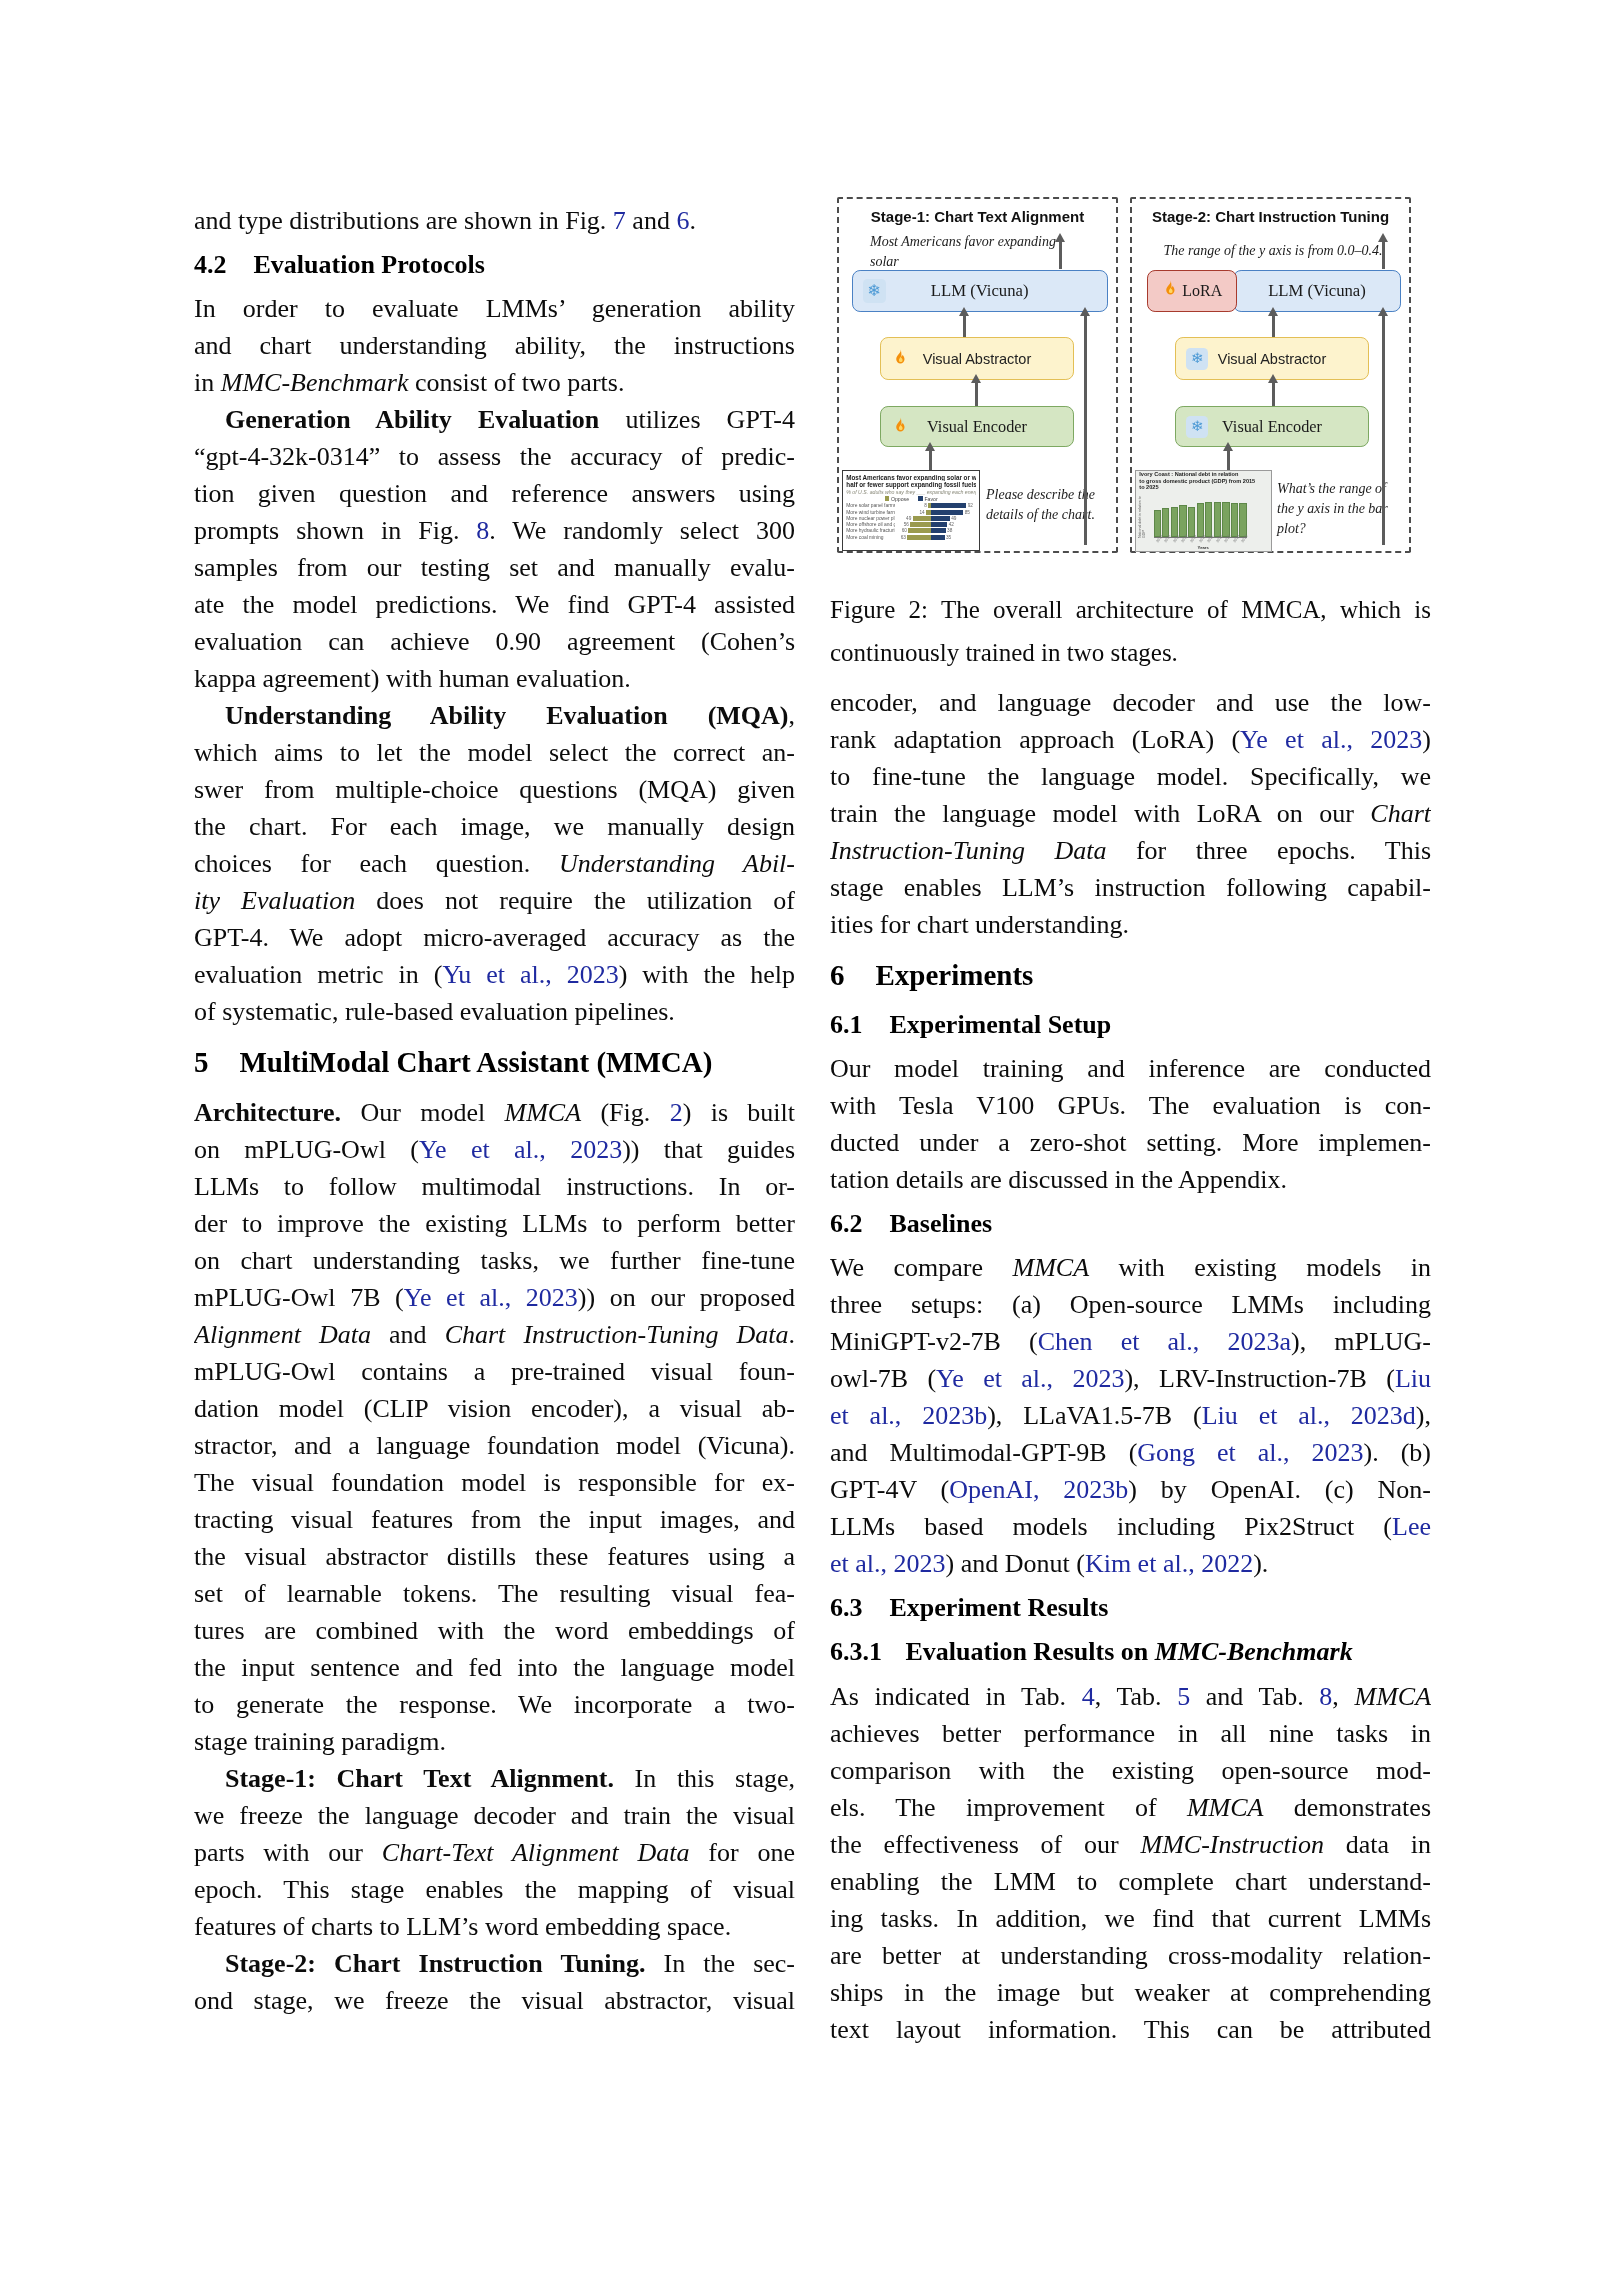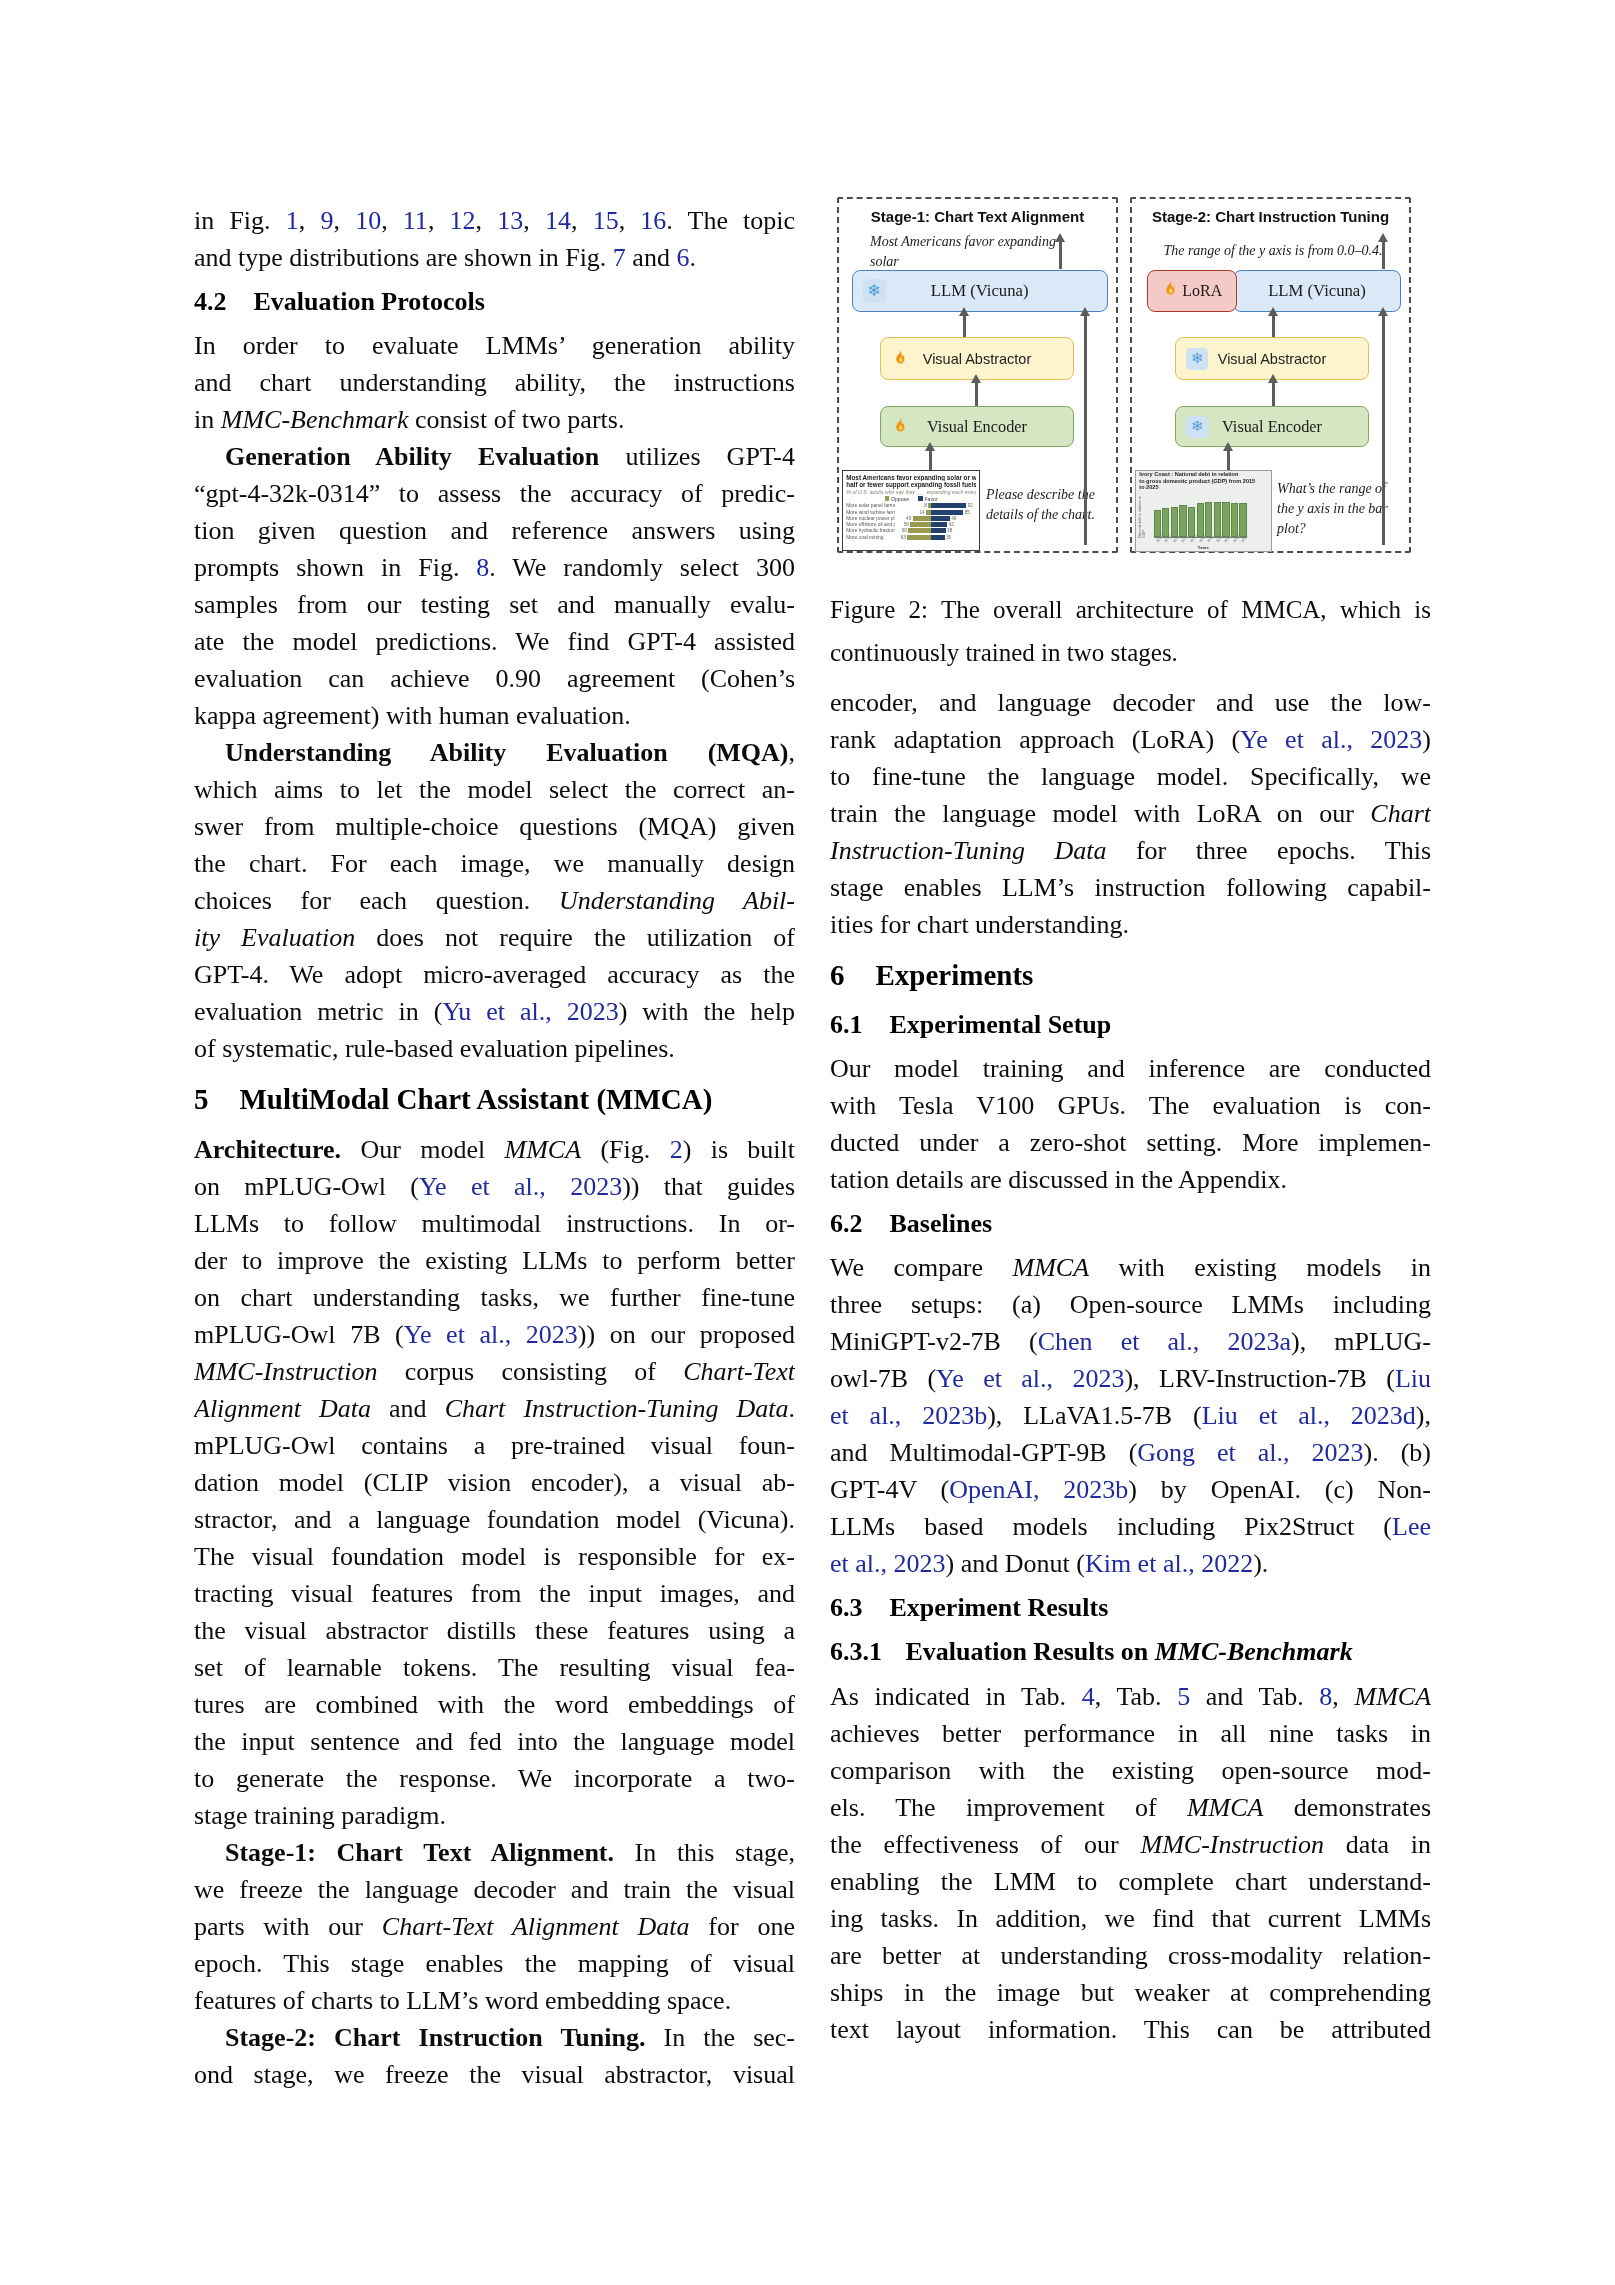--- a/index.html
+++ b/index.html
@@ -98,21 +98,20 @@
   .mc2-xlab{position:absolute;left:0;right:0;bottom:0.9px;text-align:center;font-weight:bold;
             font-size:4.2px;color:#333;}
 </style>
 </head>
 <body>
 
 <div class="page">
 
   <div id="col-left" class="col">
       <div>
-        <div class="ln">in Fig. <span class="lnk">1</span>, <span class="lnk">9</span>, <span class="lnk">10</span>, <span class="lnk">11</span>, <span class="lnk">12</span>, <span class="lnk">13</span>, <span class="lnk">14</span>, <span class="lnk">15</span>, <span class="lnk">16</span>. The topic</div>
         <div class="ln last">and type distributions are shown in Fig. <span class="lnk">7</span> and <span class="lnk">6</span>.</div>
       </div>
       <div class="hd subsec"><span class="hnum">4.2</span><span class="htitle">Evaluation Protocols</span></div>
       <div>
         <div class="ln">In order to evaluate LMMs’ generation ability</div>
         <div class="ln">and chart understanding ability, the instructions</div>
         <div class="ln last">in <i>MMC-Benchmark</i> consist of two parts.</div>
       </div>
       <div>
         <div class="ln first-indent"><b>Generation Ability Evaluation</b> utilizes GPT-4</div>
@@ -136,21 +135,20 @@
         <div class="ln last">of systematic, rule-based evaluation pipelines.</div>
       </div>
       <div class="hd sec"><span class="hnum">5</span><span class="htitle">MultiModal Chart Assistant (MMCA)</span></div>
       <div>
         <div class="ln"><b>Architecture.</b> Our model <i>MMCA</i> (Fig. <span class="lnk">2</span>) is built</div>
         <div class="ln">on mPLUG-Owl (<span class="lnk">Ye et al., 2023</span>)) that guides</div>
         <div class="ln">LLMs to follow multimodal instructions. In or-</div>
         <div class="ln">der to improve the existing LLMs to perform better</div>
         <div class="ln">on chart understanding tasks, we further fine-tune</div>
         <div class="ln">mPLUG-Owl 7B (<span class="lnk">Ye et al., 2023</span>)) on our proposed</div>
-        <div class="ln"><i>MMC-Instruction</i> corpus consisting of <i>Chart-Text</i></div>
         <div class="ln"><i>Alignment Data</i> and <i>Chart Instruction-Tuning Data</i>.</div>
         <div class="ln">mPLUG-Owl contains a pre-trained visual foun-</div>
         <div class="ln">dation model (CLIP vision encoder), a visual ab-</div>
         <div class="ln">stractor, and a language foundation model (Vicuna).</div>
         <div class="ln">The visual foundation model is responsible for ex-</div>
         <div class="ln">tracting visual features from the input images, and</div>
         <div class="ln">the visual abstractor distills these features using a</div>
         <div class="ln">set of learnable tokens. The resulting visual fea-</div>
         <div class="ln">tures are combined with the word embeddings of</div>
         <div class="ln">the input sentence and fed into the language model</div>

